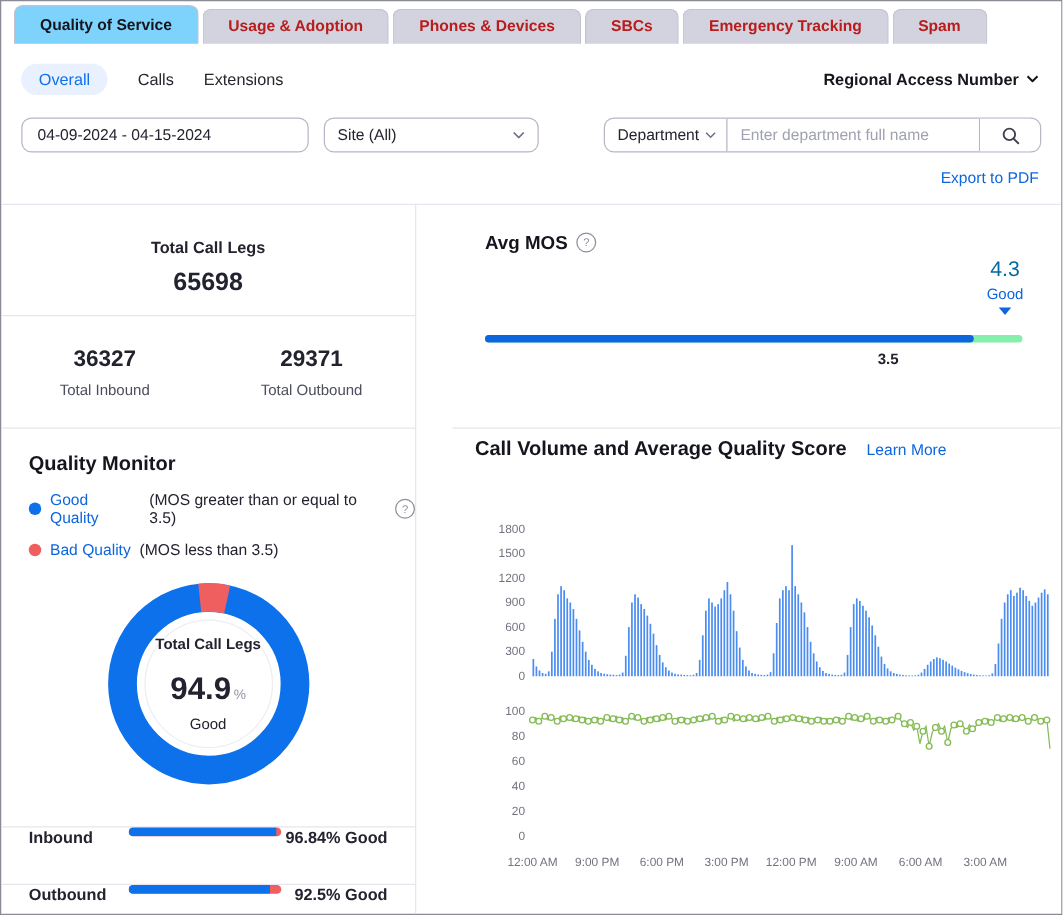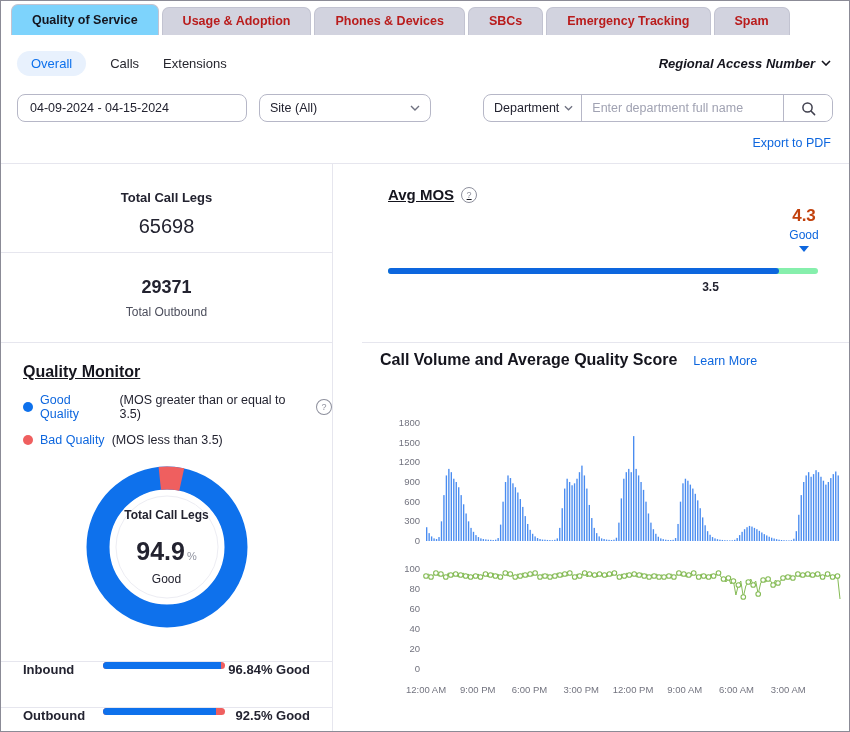--- a/index.html
+++ b/index.html
@@ -10,21 +10,21 @@
   }
   
   .tabbar{display:flex;align-items:flex-end;gap:3px;padding:4px 0 0 10px;height:34px;box-sizing:border-box;}
   .tab{background:#d2d3df;border:1px solid #c2c3d1;border-bottom:none;border-radius:7px 7px 0 0;
        padding:0 20px;height:27px;line-height:27px;font-size:12.5px;font-weight:700;color:#b91c1c;cursor:pointer;white-space:nowrap;}
   .tab.active{background:#7dd3fc;height:30px;line-height:30px;color:#15151e;}
   
   .subnav{display:flex;align-items:center;padding:14px 18px 0 16px;height:28px;}
   .pill{background:#e8f1fd;color:#0e71ec;border-radius:14px;padding:5px 14px;font-size:13px;cursor:pointer;}
   .subtab{margin-left:24px;font-size:13px;color:#26262e;cursor:pointer;}
-  .regional{margin-left:auto;font-size:13px;font-weight:700;color:#15151e;display:flex;align-items:center;gap:6px;cursor:pointer;font-style:italic;}
+  .regional{margin-left:auto;font-size:13px;font-weight:700;color:#15151e;display:flex;align-items:center;gap:6px;cursor:pointer;}
   
   .filters{display:flex;align-items:center;gap:12px;margin:16px 16px 0 16px;height:30px;}
   .ctrl{height:28px;border:1px solid #b6b7c7;border-radius:8px;box-sizing:border-box;display:flex;align-items:center;
         font-size:12.5px;color:#232330;background:#fff;}
   .date-input{width:188px;padding:0 10px;border:none;outline:none;font:inherit;font-size:12.5px;color:#232330;width:100%;background:transparent;}
   .date-wrap{width:230px;padding:0 2px;}
   .site{width:172px;padding:0 10px;justify-content:space-between;cursor:pointer;}
   .spacer{flex:1;}
   .dept-group{width:350px;padding:0;}
   .dept-seg{display:flex;align-items:center;gap:5px;padding:0 8px 0 10px;border-right:1px solid #b6b7c7;height:100%;cursor:pointer;white-space:nowrap;}
@@ -32,32 +32,32 @@
   .dept-input::placeholder{color:#a0a2b2;}
   .search-btn{width:48px;height:100%;border-left:1px solid #b6b7c7;display:flex;align-items:center;justify-content:center;
               border-radius:0 8px 8px 0;background:#fff;cursor:pointer;}
   .export-row{text-align:right;padding:10px 18px 12px 18px;}
   .blue-link{color:#0d66de;font-size:12.5px;cursor:pointer;text-decoration:none;}
   
   .main{display:grid;grid-template-columns:332px 1fr;border-top:1px solid #e6e6ee;height:566px;gap:29px;}
   .left{border-right:1px solid #e6e6ee;display:flex;flex-direction:column;}
   .stat-card{height:88px;box-sizing:border-box;text-align:center;padding-top:26px;}
   .stat-label{font-size:13px;font-weight:700;color:#232330;}
-  .stat-value{font-size:20px;font-weight:400;margin-top:10px;}
+  .stat-value{font-size:20px;font-weight:700;margin-top:10px;}
   .split{display:flex;border-top:1px solid #e6e6ee;height:90px;box-sizing:border-box;}
   .half{flex:1;text-align:center;padding-top:24px;}
   .half .v{font-size:18px;font-weight:700;}
   .half .l{font-size:12px;color:#4c4e5c;margin-top:7px;}
   
   .mos{height:178px;box-sizing:border-box;padding:22px 26px 0 26px;position:relative;}
-  .sec-title{font-size:15px;font-weight:700;color:#15151e;display:flex;align-items:flex-end;gap:7px;text-decoration:underline;}
+  .sec-title{font-size:15px;font-weight:700;color:#15151e;display:flex;align-items:flex-start;gap:7px;}
   .qicon{width:14px;height:14px;border:1px solid #8e909d;border-radius:50%;color:#8e909d;font-size:9px;
          display:inline-flex;align-items:center;justify-content:center;cursor:pointer;font-weight:400;}
   .mos-stack{position:absolute;top:42px;right:40px;width:52px;text-align:center;}
-  .mos-value{font-size:17px;font-weight:700;color:#c2410c;}
+  .mos-value{font-size:17px;font-weight:400;color:#0369a1;}
   .mos-rating{font-size:12px;color:#0d66de;margin-top:2px;}
   .mos-marker{width:0;height:0;border-left:5px solid transparent;border-right:5px solid transparent;
               border-top:6px solid #0d66de;margin:4px auto 0;}
   .mos-bar{position:absolute;left:26px;right:52px;top:104px;height:6px;background:#86efac;border-radius:3px;font-weight:bold;}
   .mos-fill{height:100%;background:#0d66de;border-radius:3px;}
   .mos-threshold{position:absolute;top:12px;left:75%;transform:translateX(-50%);font-size:12px;color:#232330;}
   
   .qm{flex:1;border-top:1px solid #e6e6ee;padding-top:20px;display:flex;flex-direction:column;}
   .qm .sec-title{font-size:16px;padding-left:22px;}
   .legend-row{display:flex;align-items:center;gap:7px;padding-left:22px;margin-top:12px;font-size:12.5px;}
@@ -144,20 +144,24 @@
   </div>
 
   <div class="main">
 
     <div class="left">
       <div class="stat-card">
         <div class="stat-label">Total Call Legs</div>
         <div class="stat-value">65698</div>
       </div>
       <div class="split">
+        <div class="half">
+          <div class="v">36327</div>
+          <div class="l">Total Inbound</div>
+        </div>
         <div class="half">
           <div class="v">29371</div>
           <div class="l">Total Outbound</div>
         </div>
       </div>
 
       <div class="qm">
         <div class="sec-title">Quality Monitor</div>
         <div class="legend-row">
           <span class="dot" style="background:#0e71ec"></span>

